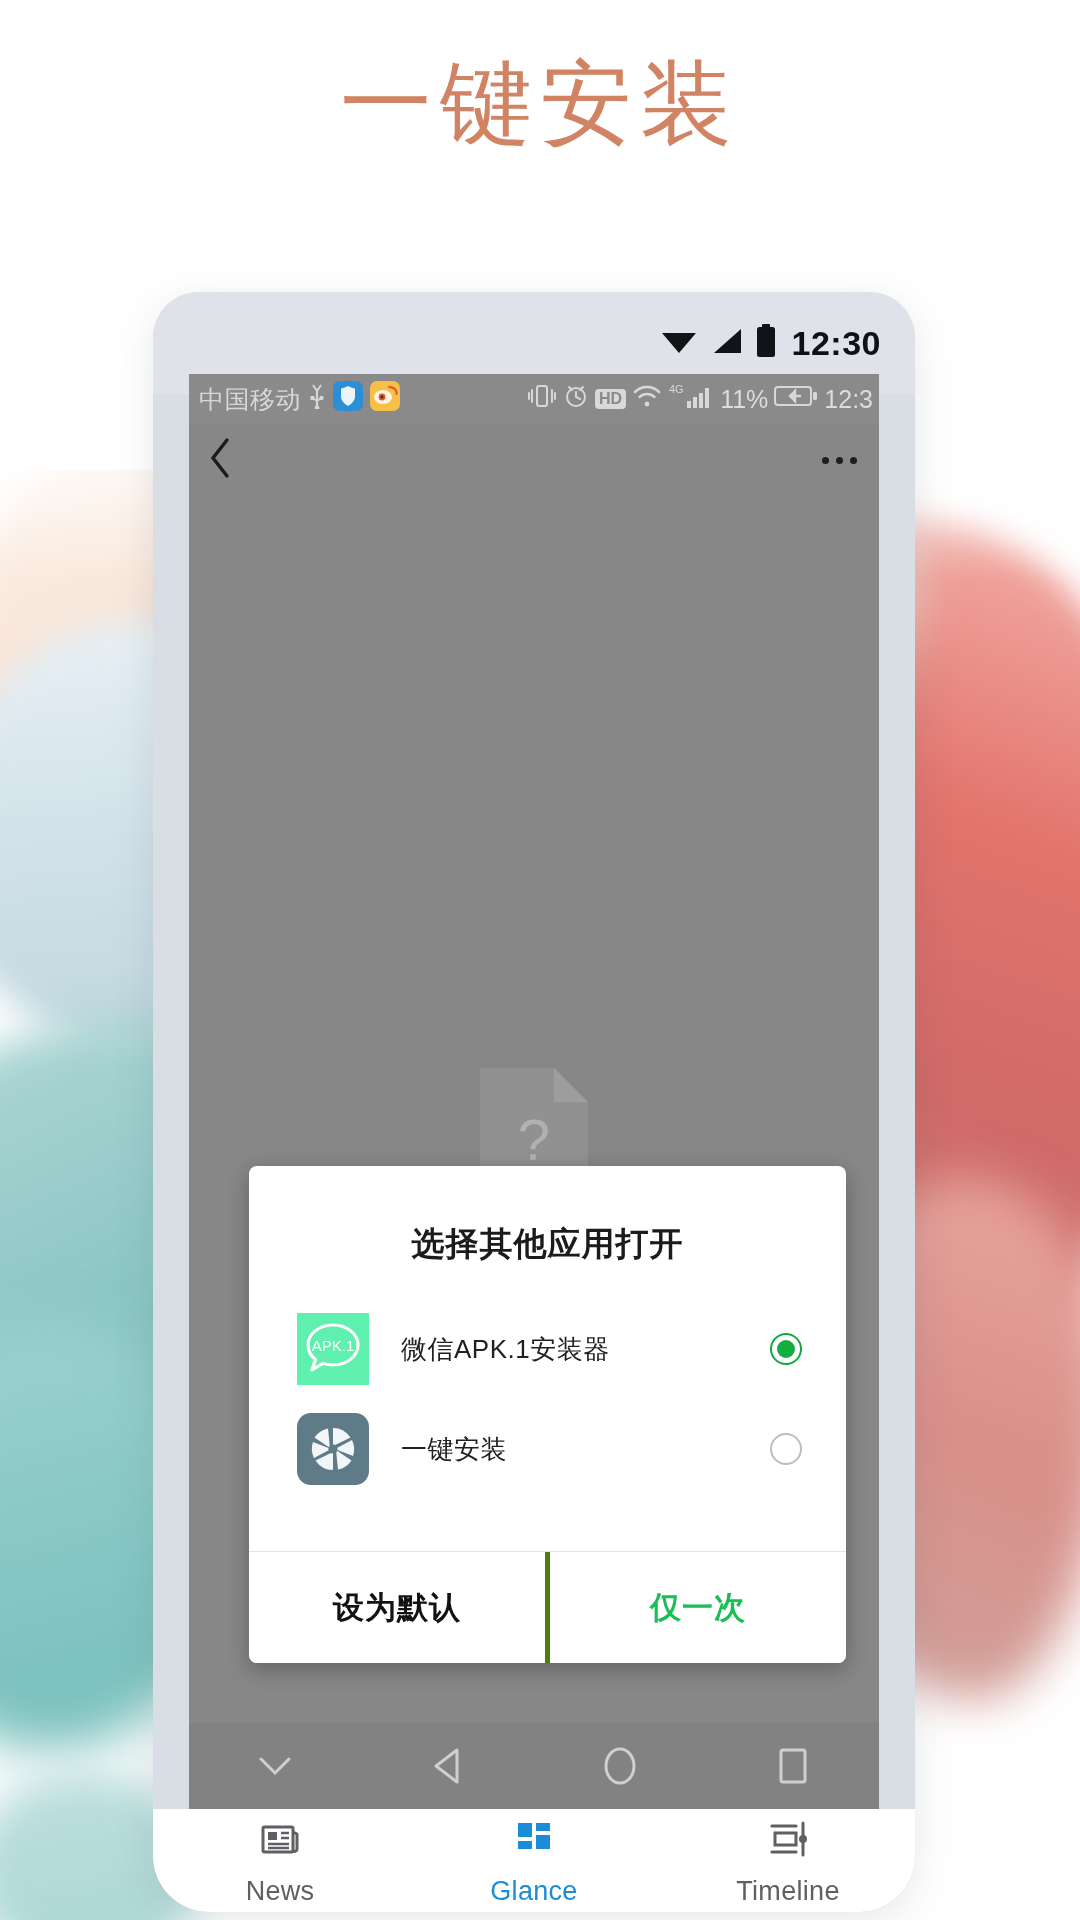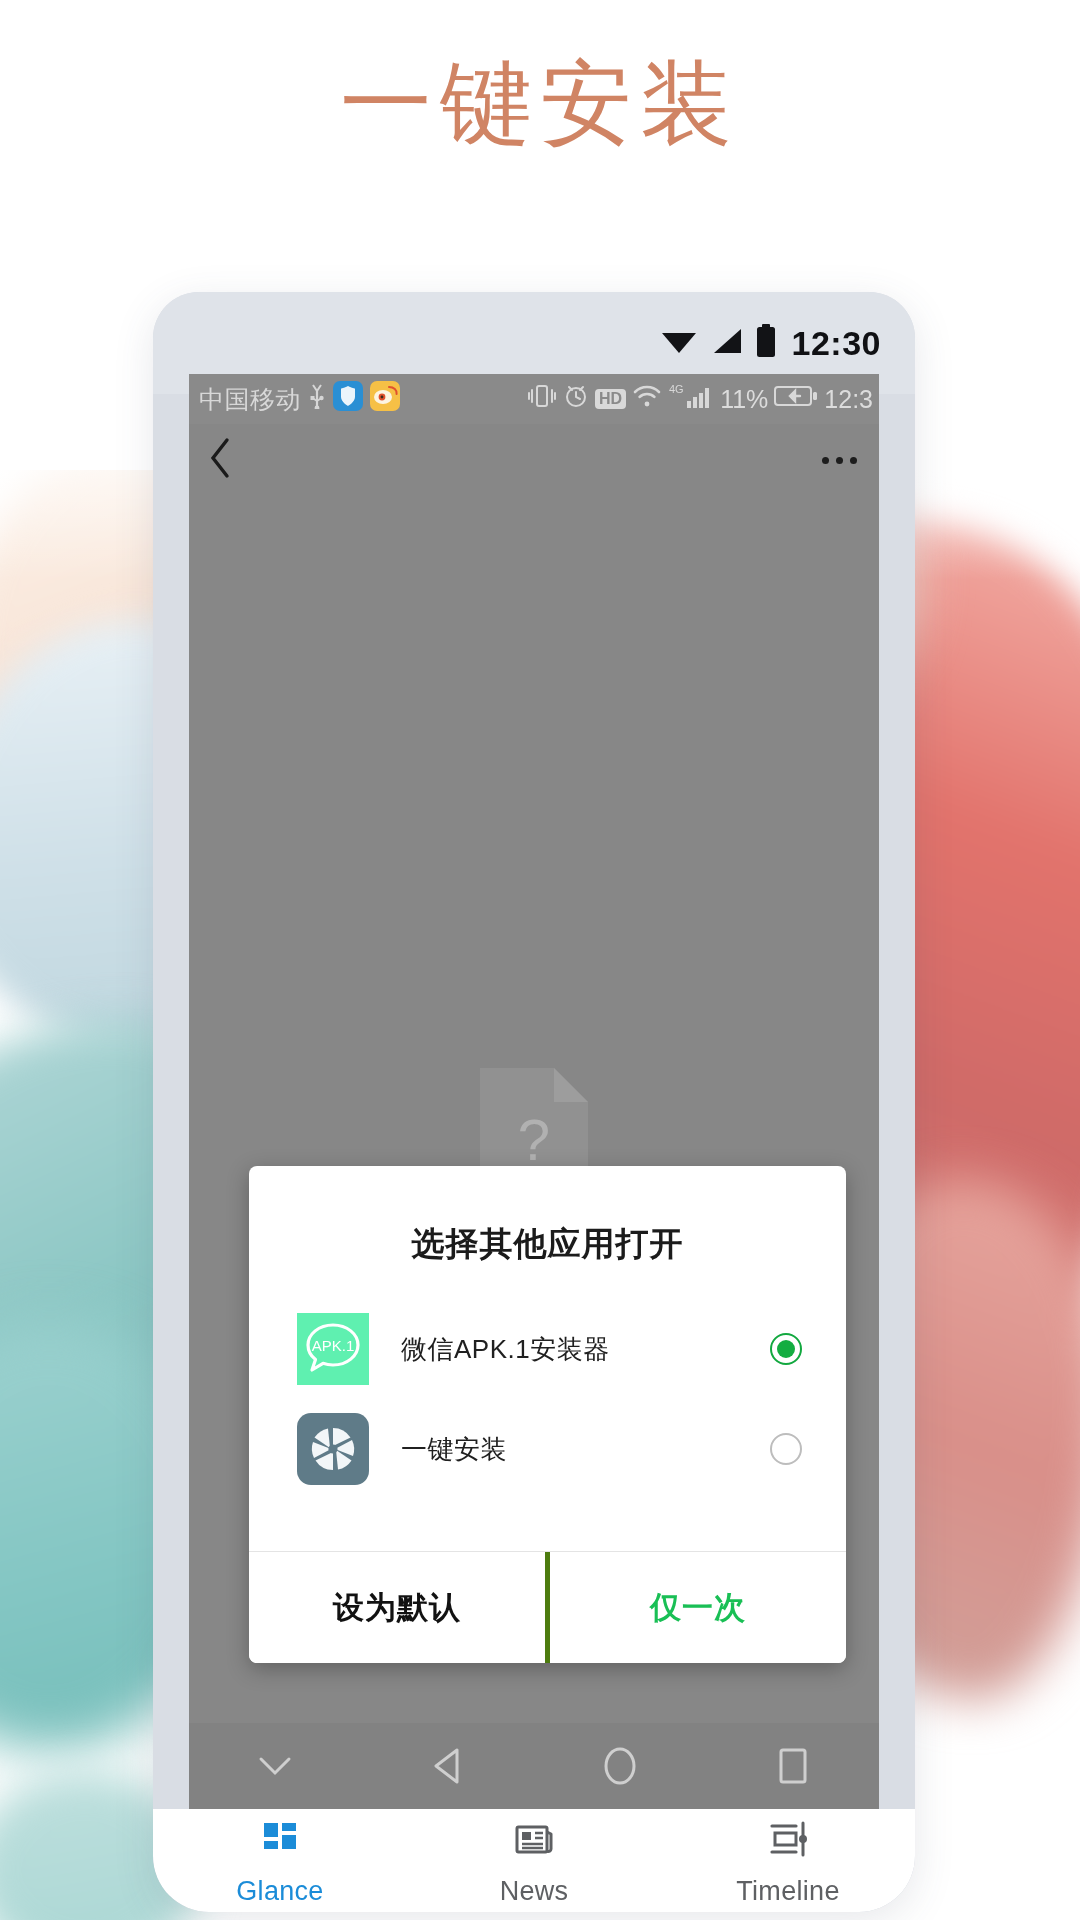--- a/index.html
+++ b/index.html
@@ -414,47 +414,47 @@
       <span class="nb">
         <svg width="38" height="44" viewBox="0 0 38 44">
             <rect x="7" y="6" width="24" height="32" rx="2" stroke="#cfcfcf" stroke-width="3" fill="none"></rect>
           </svg>
       </span>
     </div>
   </div>
 
   <div id="tabbar">
 
+    <div class="tab">
+      <span>
+        <svg width="48" height="48" viewBox="0 0 48 48">
+          <rect x="7" y="12" width="30" height="25" rx="1.5" stroke="#5e6063" stroke-width="3" fill="none"></rect>
+          <path d="M37 17 L41 19 L41 34 C41 36 39 37 37 36" stroke="#5e6063" stroke-width="3" fill="none" stroke-linejoin="round"></path>
+          <rect x="12" y="17" width="9" height="8" fill="#5e6063"></rect>
+          <path d="M25 18 L33 18 M25 23 L33 23 M12 29 L33 29 M12 33 L33 33" stroke="#5e6063" stroke-width="2.6"></path>
+        </svg>
+      </span>
+      <span class="tlabel">News</span>
+    </div>
+
     <div class="tab active">
       <span>
         <svg width="48" height="48" viewBox="0 0 48 48">
           <rect x="8" y="8" width="14" height="14" fill="#1b8cd8"></rect>
           <rect x="26" y="8" width="14" height="8" fill="#1b8cd8"></rect>
           <rect x="8" y="26" width="14" height="8" fill="#1b8cd8"></rect>
           <rect x="26" y="20" width="14" height="14" fill="#1b8cd8"></rect>
         </svg>
       </span>
       <span class="tlabel">Glance</span>
     </div>
 
     <div class="tab">
       <span>
         <svg width="48" height="48" viewBox="0 0 48 48">
-          <rect x="7" y="12" width="30" height="25" rx="1.5" stroke="#5e6063" stroke-width="3" fill="none"></rect>
-          <path d="M37 17 L41 19 L41 34 C41 36 39 37 37 36" stroke="#5e6063" stroke-width="3" fill="none" stroke-linejoin="round"></path>
-          <rect x="12" y="17" width="9" height="8" fill="#5e6063"></rect>
-          <path d="M25 18 L33 18 M25 23 L33 23 M12 29 L33 29 M12 33 L33 33" stroke="#5e6063" stroke-width="2.6"></path>
-        </svg>
-      </span>
-      <span class="tlabel">News</span>
-    </div>
-
-    <div class="tab">
-      <span>
-        <svg width="48" height="48" viewBox="0 0 48 48">
           <path d="M8 11 L32 11 M8 37 L32 37" stroke="#5e6063" stroke-width="3.2" stroke-linecap="round"></path>
           <rect x="11" y="18" width="21" height="12" stroke="#5e6063" stroke-width="3" fill="none"></rect>
           <path d="M39 8 L39 40" stroke="#5e6063" stroke-width="3" stroke-linecap="round"></path>
           <circle cx="39" cy="24" r="4" fill="#5e6063"></circle>
         </svg>
       </span>
       <span class="tlabel">Timeline</span>
     </div>
   </div>
 </div>

